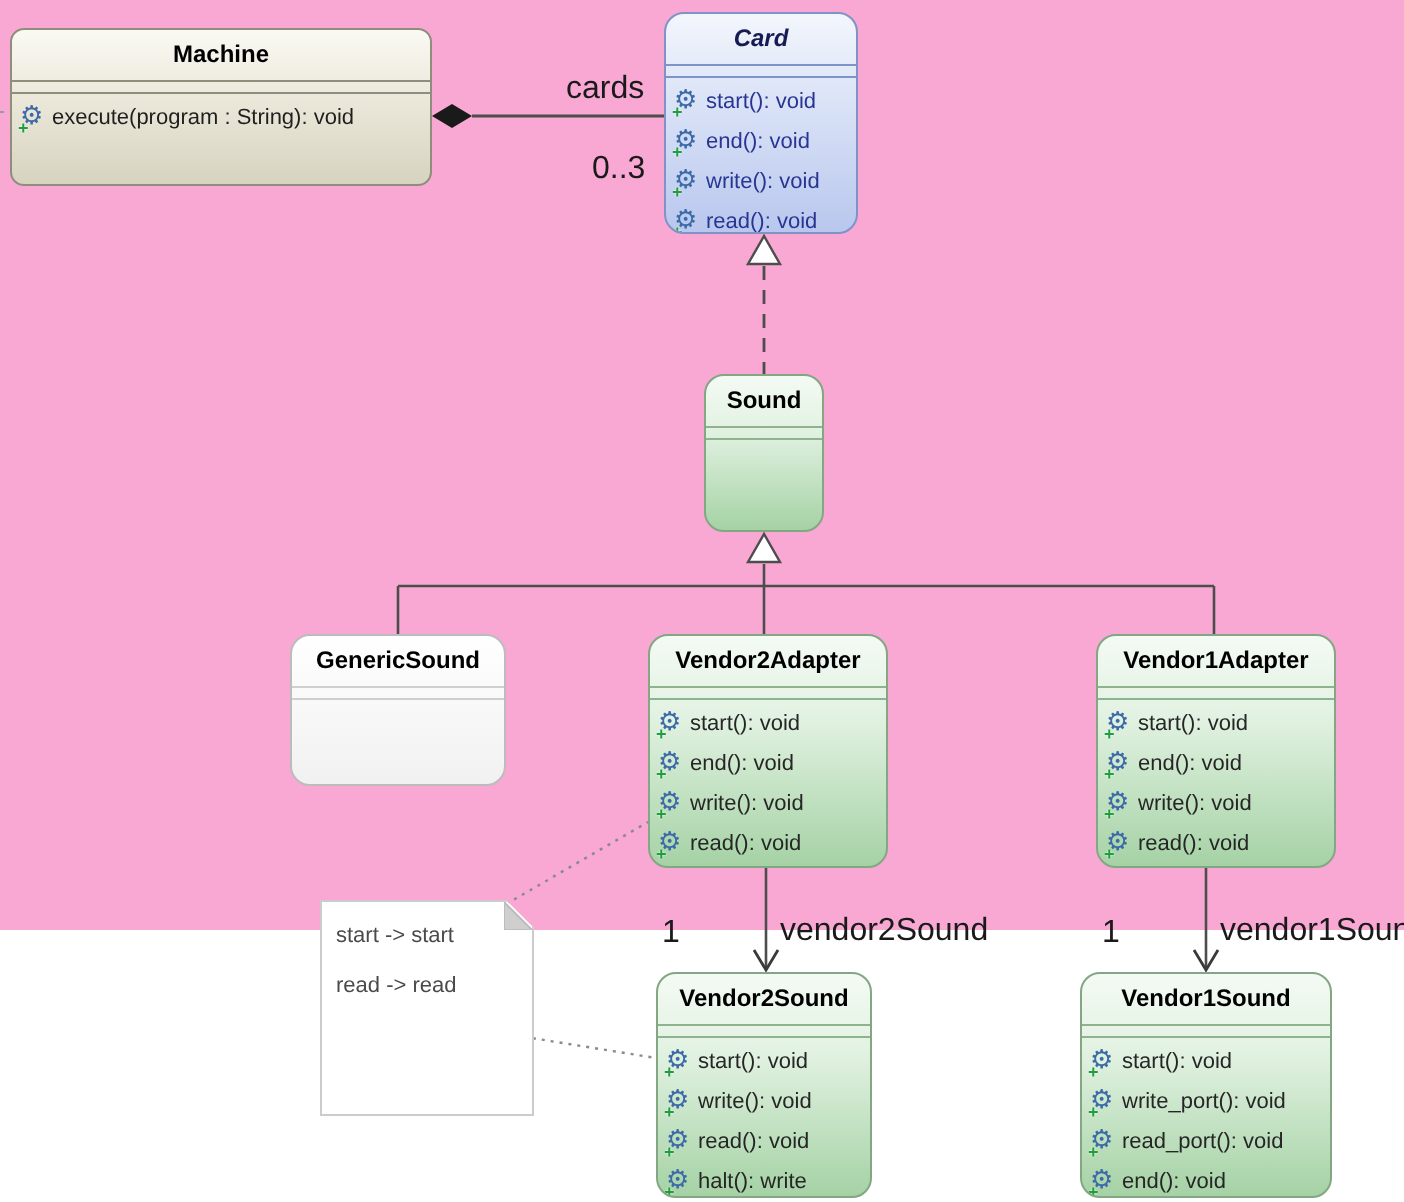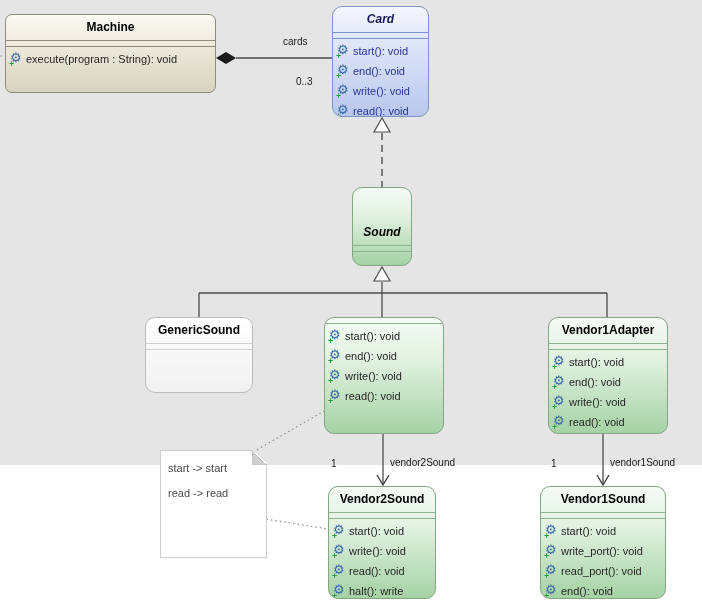--- a/index.html
+++ b/index.html
@@ -1,17 +1,17 @@
 <!DOCTYPE html>
 <html style="--machine-fill: #d7d3c0; --machine-border: #8f8e7c; --card-fill: #b9c7ee; --card-border: #8093c7; --card-text: #283593; --green-fill: #a5d2a5; --green-border: #83a683; --plain-border: #bcbcbc; --line: #4d4d4d; --note-border: #cccccc; --note-fold: #cfcfcf; --note-text: #4a4a4a; --label-text: #1a1a1a; --gear-blue: #3c6ba8; --plus-green: #1e9e3e;"><head>
 <meta charset="utf-8">
 <style>
   html,body{margin:0;padding:0;background:#fff;width:702px;height:601px;overflow:hidden;
     font-family:"Liberation Sans",sans-serif;}
-  #canvas{position:relative;width:702px;height:465px;background:#e5e5e5;}
+  #canvas{position:relative;width:702px;height:465px;background:#f9a8d4;}
   #wires{position:absolute;left:0;top:0;z-index:0;pointer-events:none;}
 
   
   .cls{position:absolute;z-index:1;border:1px solid;border-radius:10px;
     display:flex;flex-direction:column;box-sizing:border-box;overflow:hidden;}
   .cls .t{flex:0 0 auto;text-align:center;font-weight:bold;font-size:12px;
     padding-top:5px;height:20px;border-bottom:1px solid;}
   .cls .a{flex:0 0 auto;height:5px;border-bottom:1px solid;}
   .cls .m{flex:1 1 auto;padding:2px 0 0 4px;}
   .row{display:flex;align-items:center;height:20px;font-size:11px;white-space:nowrap;}
@@ -25,21 +25,21 @@
   .card{background:linear-gradient(180deg,#f3f6fc 0%,#dde5f7 35%,var(--card-fill,#b9c7ee) 100%);
     border-color:var(--card-border,#8093c7);}
   .card .t{font-style:italic;color:#161c52;border-color:var(--card-border,#8093c7);}
   .card .a{border-color:var(--card-border,#8093c7);}
   .card .row{color:var(--card-text,#283593);}
 
   .green{background:linear-gradient(180deg,#f4faf4 0%,#e2f2e2 35%,var(--green-fill,#a5d2a5) 100%);
     border-color:var(--green-border,#83a683);}
   .green .t,.green .a{border-color:#8fb28f;}
   .green .row{color:#262626;}
-  .italic-title .t{font-style:italic;margin-top:32px;}
+  .italic-title .t{}
 
   .plain{background:linear-gradient(180deg,#ffffff 0%,#f1f1f1 100%);
     border-color:var(--plain-border,#bcbcbc);}
   .plain .t,.plain .a{border-color:#cfcfcf;}
 
   
   .gear{position:relative;display:inline-block;width:14px;height:14px;flex:0 0 14px;}
   .gear .g{position:absolute;left:0;top:-1px;font-size:13px;line-height:14px;
     color:var(--gear-blue,#3c6ba8);}
   .gear .p{position:absolute;left:-1px;bottom:-3px;font-size:9px;font-weight:bold;
@@ -47,21 +47,21 @@
 
   
   .note{position:absolute;left:115px;top:450px;width:107px;height:108px;z-index:2;
     background:#fff;border:1px solid var(--note-border,#ccc);box-sizing:border-box;
     clip-path:polygon(0 0,calc(100% - 14px) 0,100% 14px,100% 100%,0 100%);
     font-size:11px;color:var(--note-text,#4a4a4a);padding:7px 0 0 7px;margin-left:45px;}
   .note .nline{height:25px;line-height:20px;}
   .note svg{position:absolute;top:0;right:0;}
 
   
-  .elabel{position:absolute;z-index:1;font-size:10px;color:var(--label-text,#1a1a1a);white-space:nowrap;}
+  .elabel{position:absolute;z-index:1;font-size:16px;color:var(--label-text,#1a1a1a);white-space:nowrap;}
 </style>
 </head>
 <body>
 
 <div id="canvas">
 
   <svg id="wires" width="702" height="601" viewBox="0 0 702 601">
 
     <path d="M0 56 H7" stroke="#9a9a9a" stroke-dasharray="2,3" fill="none"></path>
 
@@ -139,20 +139,21 @@
     <div class="m"></div>
   </div>
 
   <div class="cls plain" style="left:145px;top:317px;width:108px;height:76px">
     <div class="t">GenericSound</div>
     <div class="a"></div>
     <div class="m"></div>
   </div>
 
   <div class="cls green" style="left:324px;top:317px;width:120px;height:117px">
+    <div class="t">Vendor2Adapter</div>
     <div class="a"></div>
     <div class="m">
       <div class="row">
         <span class="gear">
             <span class="g">⚙</span>
             <span class="p">+</span>
           </span>
         <span class="mtext">start(): void</span>
       </div>
       <div class="row">

